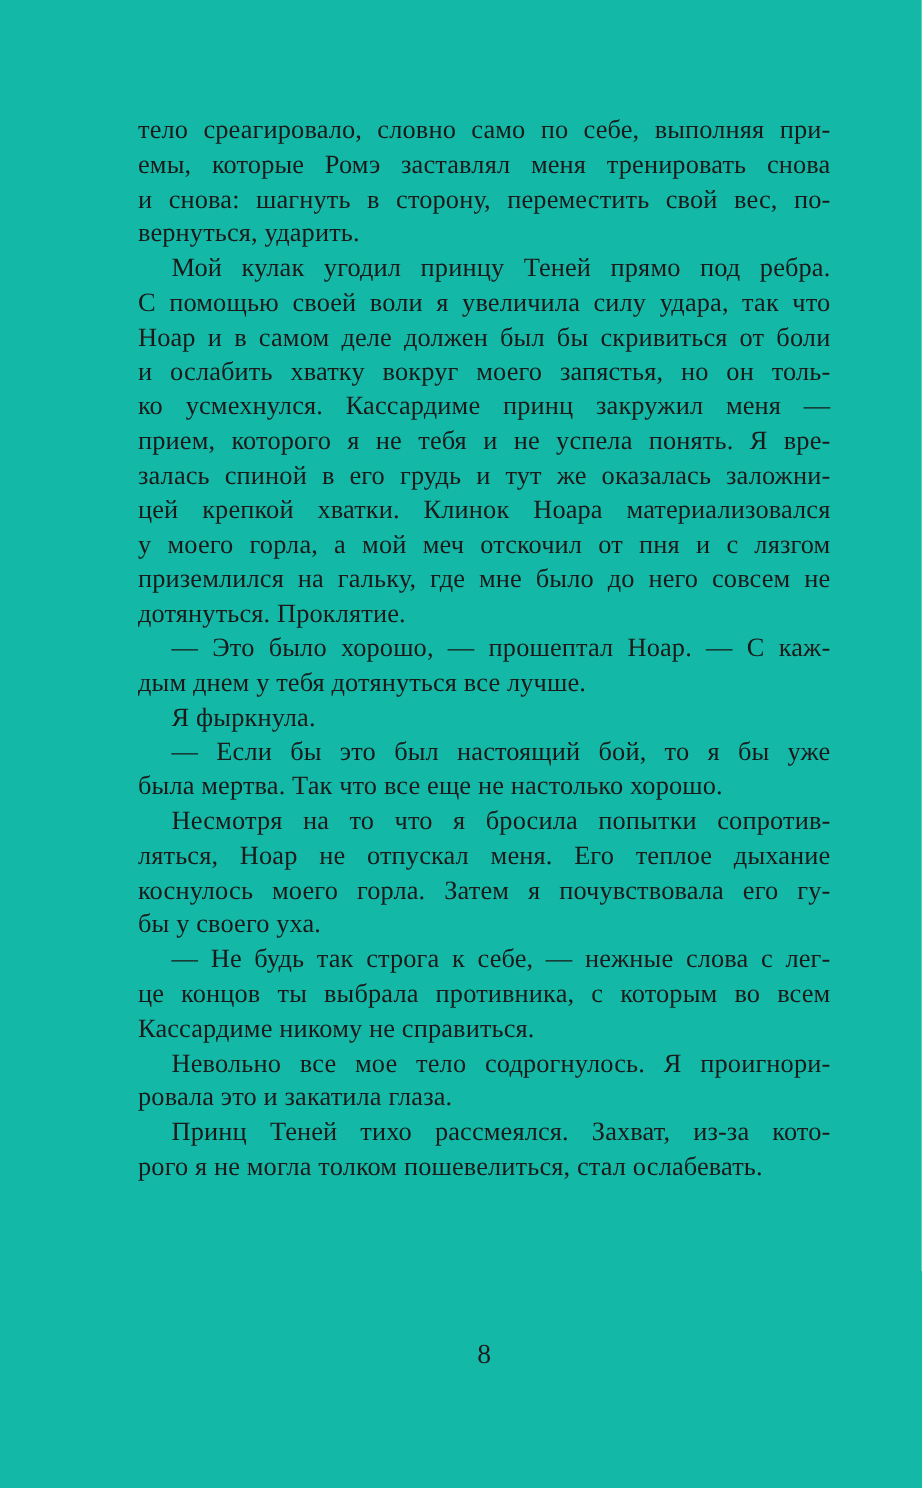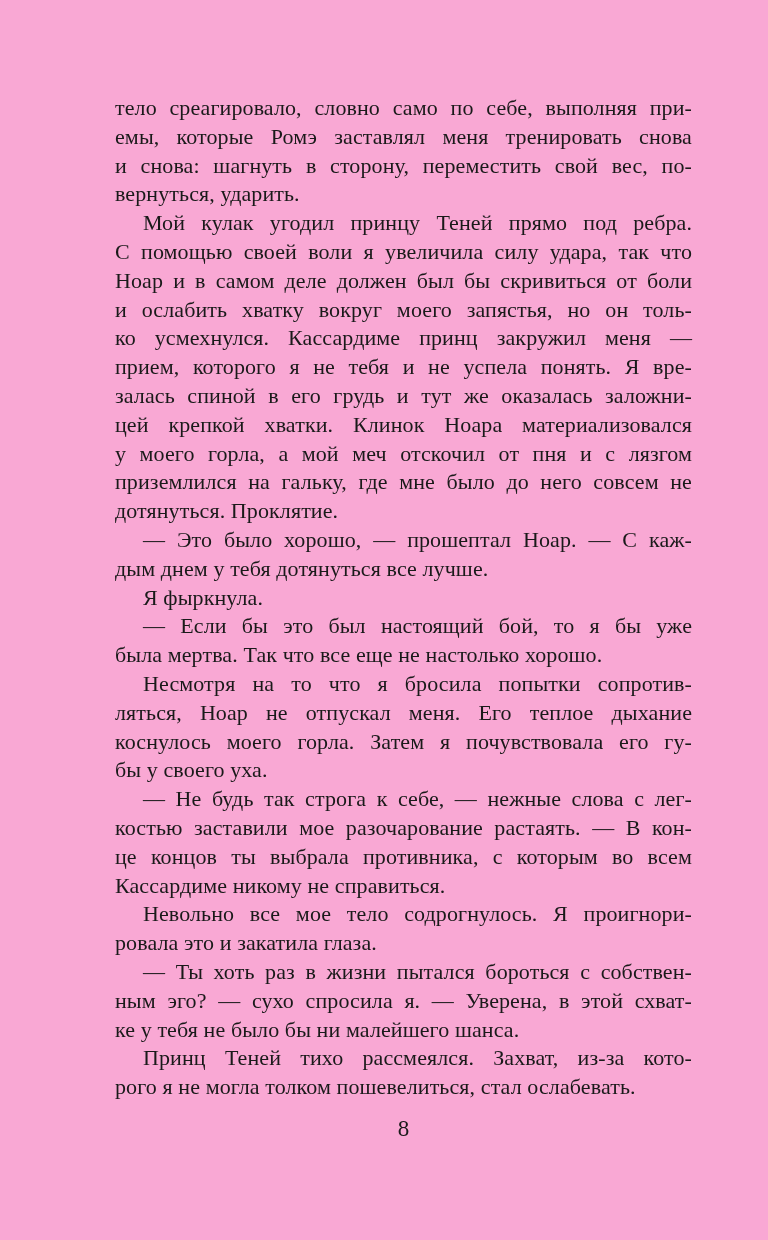--- a/index.html
+++ b/index.html
@@ -10,21 +10,21 @@
   body {
     width: 768px;
     height: 1240px;
     position: relative;
     overflow: hidden;
     font-family: "Liberation Serif", "DejaVu Serif", serif;
   }
   .book-page {
     position: absolute;
     inset: 0;
-    background: #f9a8d4;
+    background: #14b8a6;
   }
   .page-text {
     position: absolute;
     left: 115px;
     top: 94px;
     width: 577px;
     color: #1a1a1a;
     font-size: 22px;
     line-height: 28.8px;
     letter-spacing: 0.1px;
@@ -92,32 +92,26 @@
         <span class="line last">была мертва. Так что все еще не настолько хорошо.</span>
       </p>
       <p class="para indent">
         <span class="line">Несмотря на то что я бросила попытки сопротив-</span>
         <span class="line">ляться, Ноар не отпускал меня. Его теплое дыхание</span>
         <span class="line">коснулось моего горла. Затем я почувствовала его гу-</span>
         <span class="line last">бы у своего уха.</span>
       </p>
       <p class="para indent">
         <span class="line">— Не будь так строга к себе, — нежные слова с лег-</span>
-        <span class="line">костью заставили мое разочарование растаять. — В кон-</span>
         <span class="line">це концов ты выбрала противника, с которым во всем</span>
         <span class="line last">Кассардиме никому не справиться.</span>
       </p>
       <p class="para indent">
         <span class="line">Невольно все мое тело содрогнулось. Я проигнори-</span>
         <span class="line last">ровала это и закатила глаза.</span>
-      </p>
-      <p class="para indent">
-        <span class="line">— Ты хоть раз в жизни пытался бороться с собствен-</span>
-        <span class="line">ным эго? — сухо спросила я. — Уверена, в этой схват-</span>
-        <span class="line last">ке у тебя не было бы ни малейшего шанса.</span>
       </p>
       <p class="para indent">
         <span class="line">Принц Теней тихо рассмеялся. Захват, из-за кото-</span>
         <span class="line last">рого я не могла толком пошевелиться, стал ослабевать.</span>
       </p>
     </section>
   <div class="page-number">8</div>
 </main>
 
 </body></html>

